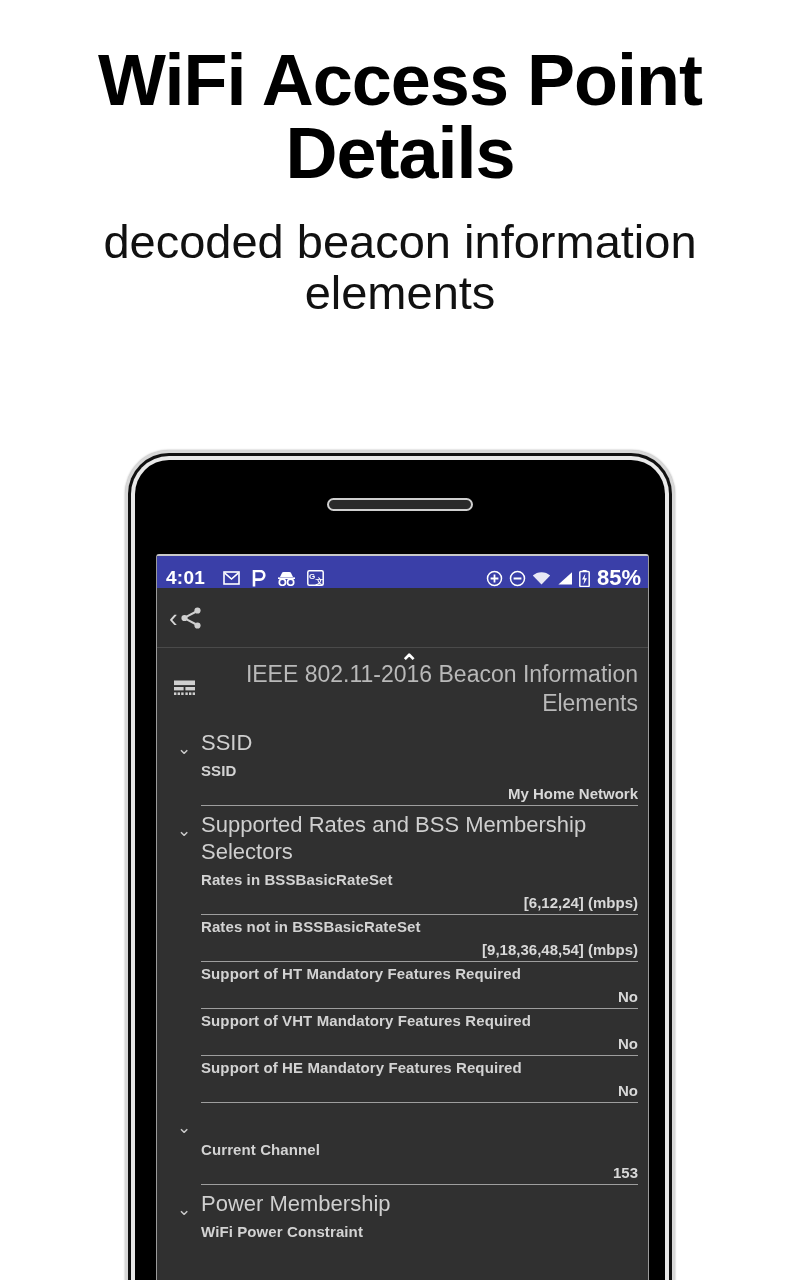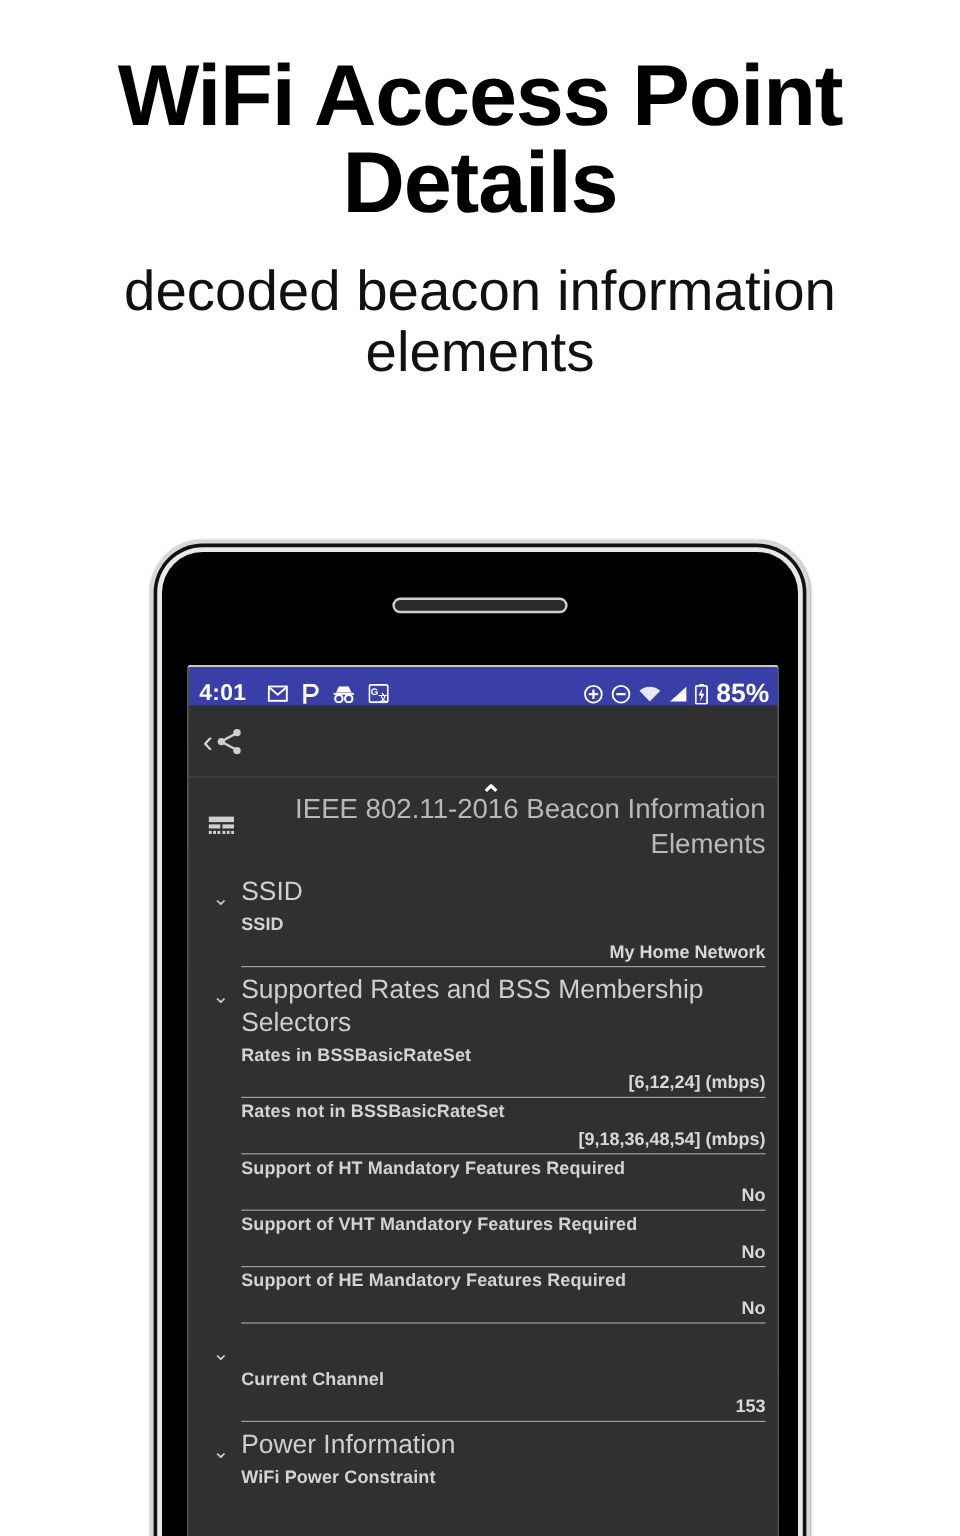--- a/index.html
+++ b/index.html
@@ -317,21 +317,21 @@
                 <div class="row-label">Current Channel</div>
                 <div class="row-value">153</div>
                 <div class="divider"></div>
               </div>
             </div>
           </div>
 
           <div class="group">
             <div class="group-head">
               <span class="chev">⌄</span>
-              <span class="group-name">Power Information</span>
+              <span class="group-name">Power Membership</span>
             </div>
             <div class="rows">
               <div class="row">
                 <div class="row-label">WiFi Power Constraint</div>
               </div>
             </div>
           </div>
 
         </div>
       </div>

